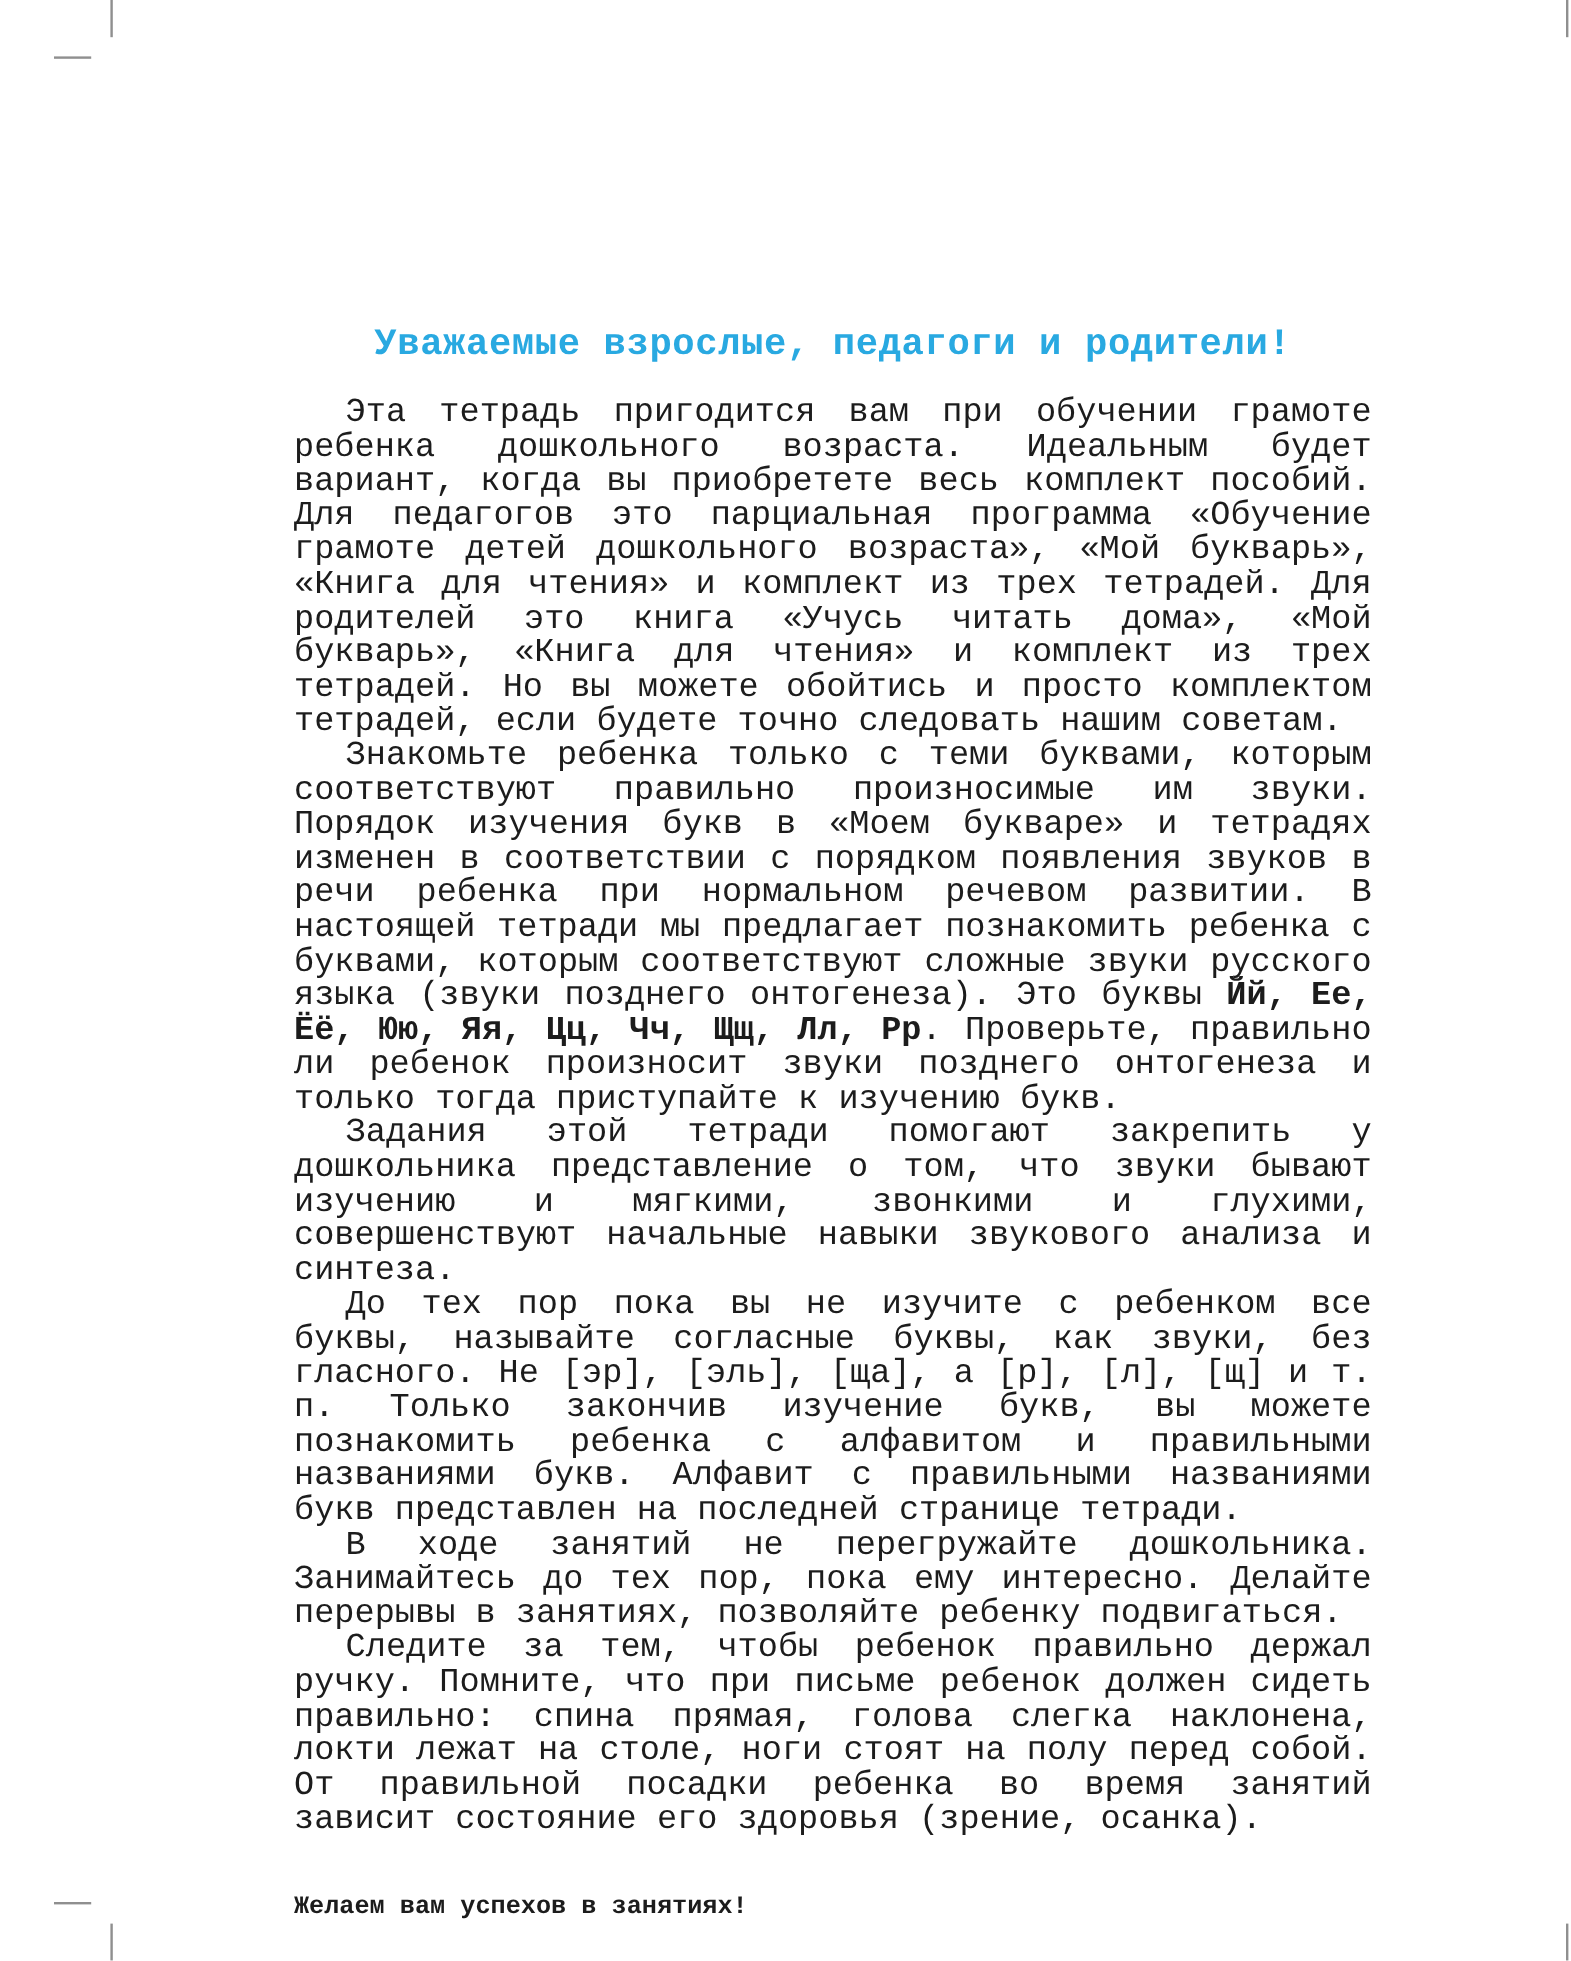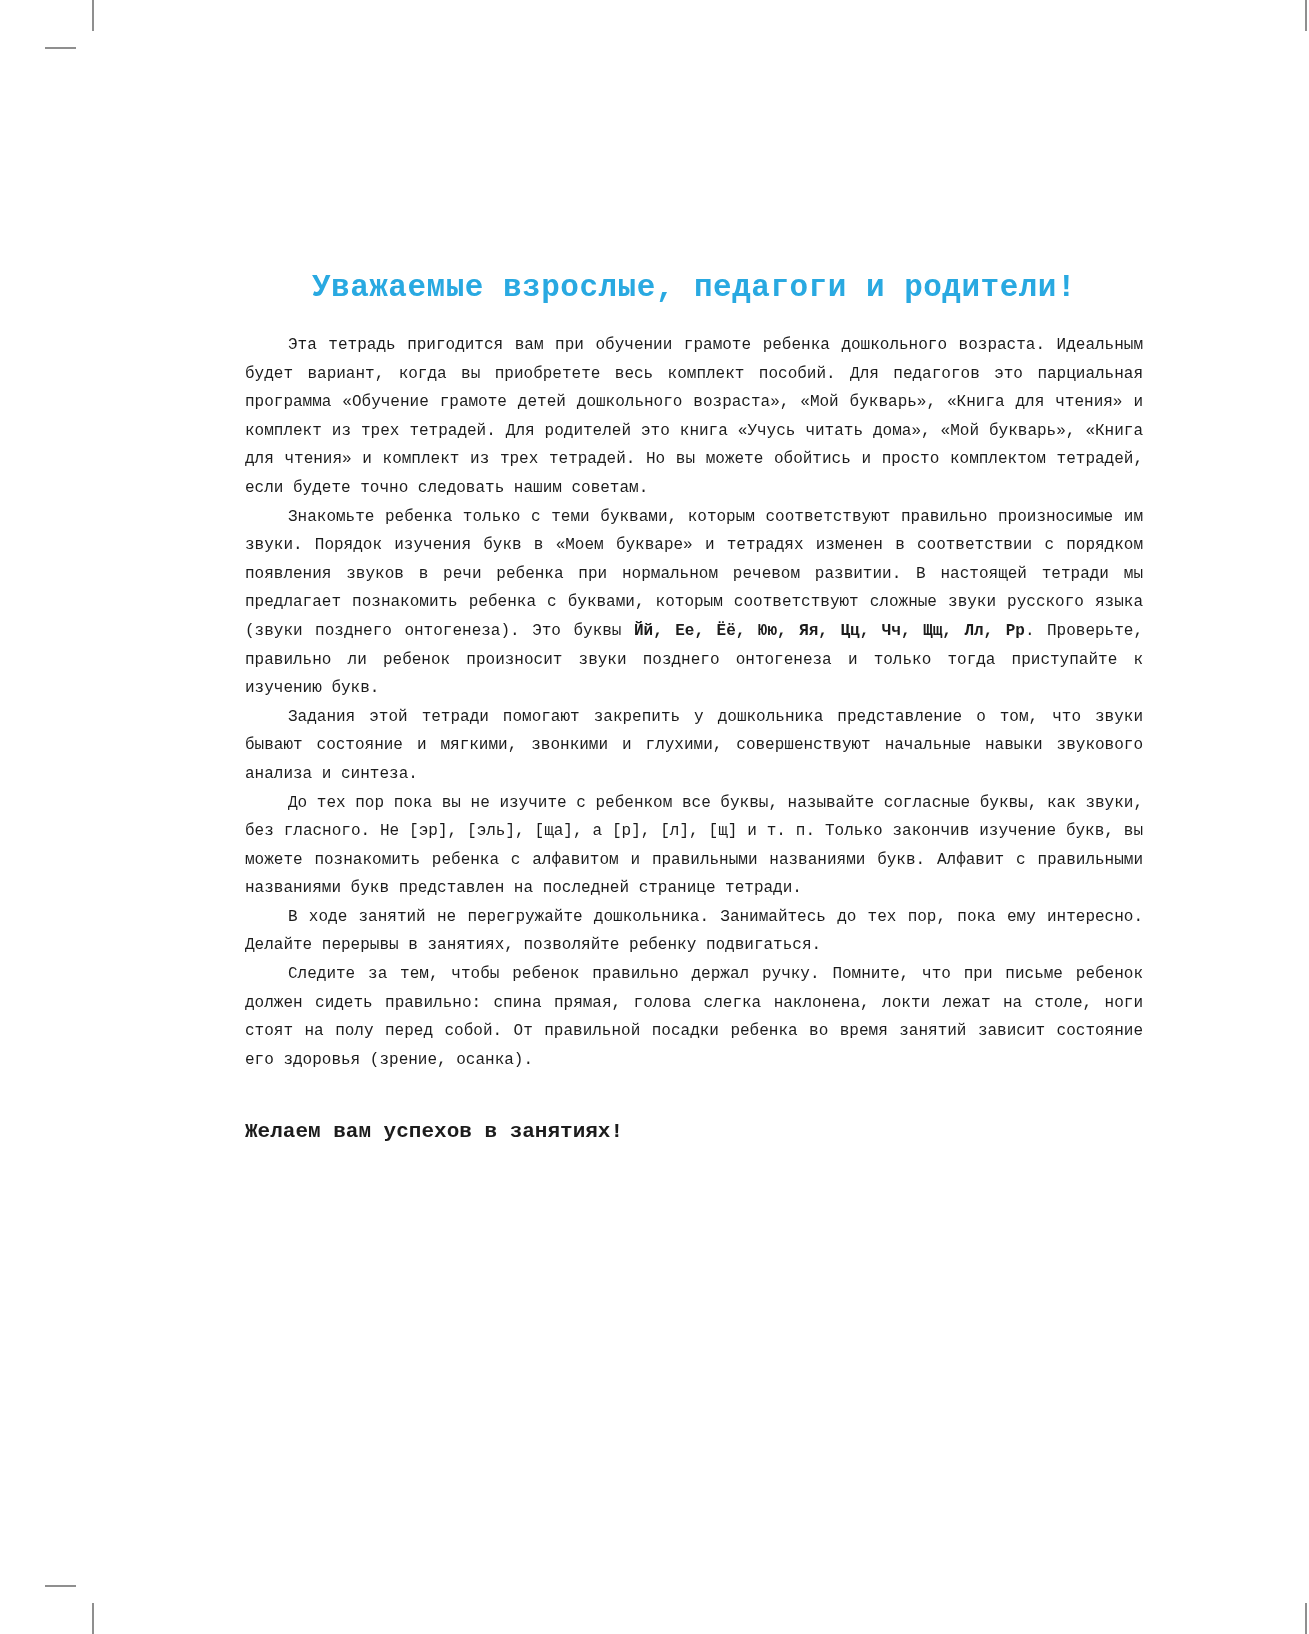--- a/index.html
+++ b/index.html
@@ -42,21 +42,21 @@
   }
   h1.title {
     margin: 0 0 26px 0;
     text-align: center;
     font-size: 31px;
     font-weight: bold;
     letter-spacing: 0.5px;
   }
   .body-par {
     margin: 0;
-    font-size: 16px;
+    font-size: 28px;
     line-height: 28.6px;
     text-align: justify;
     text-indent: 43px;
   }
   .body-par .bold { font-weight: bold; }
   .closing {
     margin: 46px 0 0 0;
     font-size: 21px;
     font-weight: bold;
   }
@@ -74,21 +74,21 @@
   <div class="crop h bl-h" style="background: rgb(143, 143, 143);"></div>
   <div class="crop v br-v" style="background: rgb(143, 143, 143);"></div>
   <div class="crop h br-h" style="background: rgb(143, 143, 143);"></div>
 
   <div class="content">
     <h1 class="title" style="color: rgb(41, 169, 225);">Уважаемые взрослые, педагоги и родители!</h1>
 
     <div>
         <p class="body-par"><span>Эта тетрадь пригодится вам при обучении грамоте ребенка дошкольного возраста. Идеальным будет вариант, когда вы приобретете весь комплект пособий. Для педагогов это парциальная программа «Обучение грамоте детей дошкольного возраста», «Мой букварь», «Книга для чтения» и комплект из трех тетрадей. Для родителей это книга «Учусь читать дома», «Мой букварь», «Книга для чтения» и комплект из трех тетрадей. Но вы можете обойтись и просто комплектом тетрадей, если будете точно следовать нашим советам.</span></p>
         <p class="body-par"><span>Знакомьте ребенка только с теми буквами, которым соответствуют правильно произносимые им звуки. Порядок изучения букв в «Моем букваре» и тетрадях изменен в соответствии с порядком появления звуков в речи ребенка при нормальном речевом развитии. В настоящей тетради мы предлагает познакомить ребенка с буквами, которым соответствуют сложные звуки русского языка (звуки позднего онтогенеза). Это буквы </span><span class="bold">Йй, Ее, Ёё, Юю, Яя, Цц, Чч, Щщ, Лл, Рр</span><span>. Проверьте, правильно ли ребенок произносит звуки позднего онтогенеза и только тогда приступайте к изучению букв.</span></p>
-        <p class="body-par"><span>Задания этой тетради помогают закрепить у дошкольника представление о том, что звуки бывают состояние и мягкими, звонкими и глухими, совершенствуют начальные навыки звукового анализа и синтеза.</span></p>
+        <p class="body-par"><span>Задания этой тетради помогают закрепить у дошкольника представление о том, что звуки бывают изучению и мягкими, звонкими и глухими, совершенствуют начальные навыки звукового анализа и синтеза.</span></p>
         <p class="body-par"><span>До тех пор пока вы не изучите с ребенком все буквы, называйте согласные буквы, как звуки, без гласного. Не [эр], [эль], [ща], а [р], [л], [щ] и т. п. Только закончив изучение букв, вы можете познакомить ребенка с алфавитом и правильными названиями букв. Алфавит с правильными названиями букв представлен на последней странице тетради.</span></p>
         <p class="body-par"><span>В ходе занятий не перегружайте дошкольника. Занимайтесь до тех пор, пока ему интересно. Делайте перерывы в занятиях, позволяйте ребенку подвигаться.</span></p>
         <p class="body-par"><span>Следите за тем, чтобы ребенок правильно держал ручку. Помните, что при письме ребенок должен сидеть правильно: спина прямая, голова слегка наклонена, локти лежат на столе, ноги стоят на полу перед собой. От правильной посадки ребенка во время занятий зависит состояние его здоровья (зрение, осанка).</span></p>
       </div>
 
     <p class="closing">Желаем вам успехов в занятиях!</p>
   </div>
 
 </div>
 

